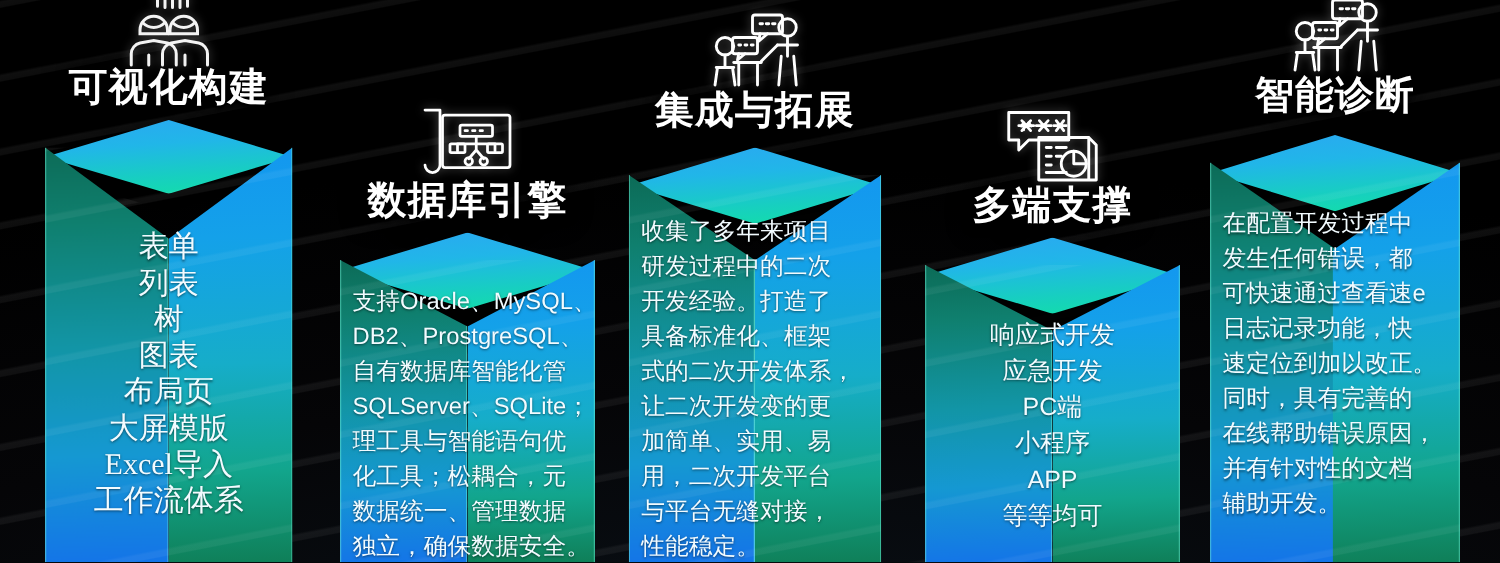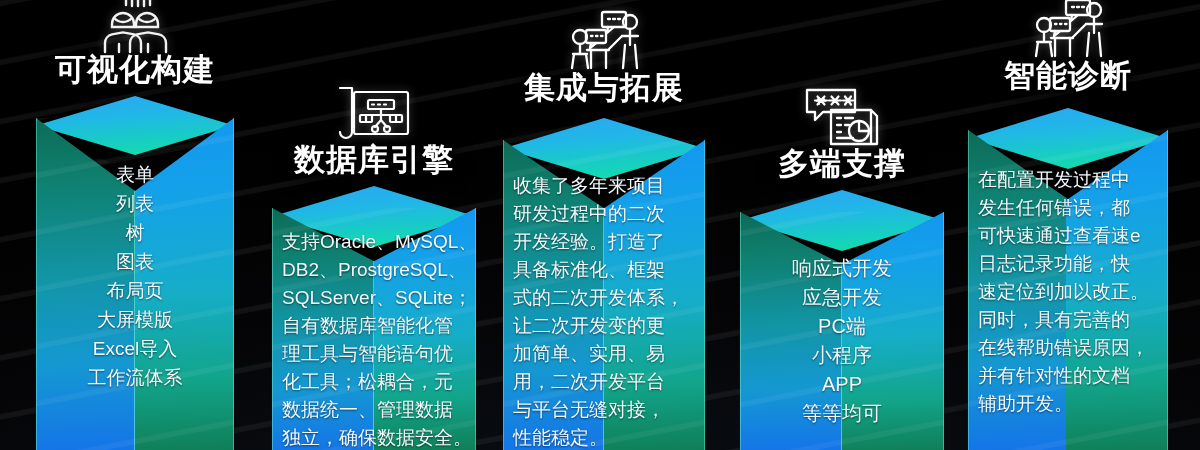--- a/index.html
+++ b/index.html
@@ -79,21 +79,21 @@
     z-index:4;
   }
   .content .ln{white-space:nowrap;}
   .content.para{text-align:left;}
   .content.para .ln{white-space:nowrap;}
 </style>
 </head>
 <body>
 
 <div id="stage">
-    <div class="col" style="left: 36px; top: 0px; width: 198px; height: 390px;">
+    <div class="col" style="left: 36px; top: 0px; width: 198px; height: 390px; font-family: Liberation Serif, serif;">
       <div class="head" style="top: -8px;">
         <div class="icon">
           <svg width="86" height="60" viewBox="0 0 86 60" fill="none" stroke="#fff" stroke-width="2.4" stroke-linecap="round">
     <g opacity=".95">
       <path d="M34 2v9M40 5v7M46 1v11M52 4v8M58 2v9"></path>
       <path d="M20 30a11 11 0 1 1 22 0v3H20z" fill="none"></path>
       <path d="M22 24c3 3 6 4 9 4s6-1 9-4"></path>
       <path d="M13 58v-9a9 9 0 0 1 7-8.6l11-2 11 2a9 9 0 0 1 7 8.6v9"></path>
       <path d="M44 30a11 11 0 1 1 22 0v3H44z"></path>
       <path d="M46 24c3 3 6 4 9 4s6-1 9-4"></path>
@@ -108,21 +108,21 @@
       <div class="lid" style="top: 96px; height: 59px;">
         <div class="dia"></div>
       </div>
       <div class="body3d" style="top: 118px; height: 332px;">
         <div class="face left" style="width: 99px;"></div>
         <div class="face right" style="width: 99px;"></div>
         <div class="sheen"></div>
         <div class="edge-l"></div>
         <div class="edge-r"></div>
       </div>
-      <div class="content" style="top: 160px; font-size: 19px; line-height: 29px;">
+      <div class="content" style="top: 184px; font-size: 24px; line-height: 29px;">
         <div class="ln">表单</div>
         <div class="ln">列表</div>
         <div class="ln">树</div>
         <div class="ln">图表</div>
         <div class="ln">布局页</div>
         <div class="ln">大屏模版</div>
         <div class="ln">Excel导入</div>
         <div class="ln">工作流体系</div>
       </div>
     </div>
@@ -151,22 +151,22 @@
       <div class="body3d" style="top: 208px; height: 242px;">
         <div class="face left" style="width: 102px;"></div>
         <div class="face right" style="width: 102px;"></div>
         <div class="sheen"></div>
         <div class="edge-l"></div>
         <div class="edge-r"></div>
       </div>
       <div class="content para" style="top: 228px; font-size: 19px; line-height: 28px; padding-left: 10px;">
         <div class="ln">支持Oracle、MySQL、</div>
         <div class="ln">DB2、ProstgreSQL、</div>
+        <div class="ln">自有数据库智能化管</div>
         <div class="ln">SQLServer、SQLite；</div>
-        <div class="ln">自有数据库智能化管</div>
         <div class="ln">理工具与智能语句优</div>
         <div class="ln">化工具；松耦合，元</div>
         <div class="ln">数据统一、管理数据</div>
         <div class="ln">独立，确保数据安全。</div>
       </div>
     </div>
     <div class="col" style="left: 503px; top: 0px; width: 202px; height: 450px;">
       <div class="head" style="top: 10px;">
         <div class="icon">
           <svg width="92" height="62" viewBox="0 0 92 62" fill="none" stroke="#fff" stroke-width="2.3" stroke-linecap="round" stroke-linejoin="round">

